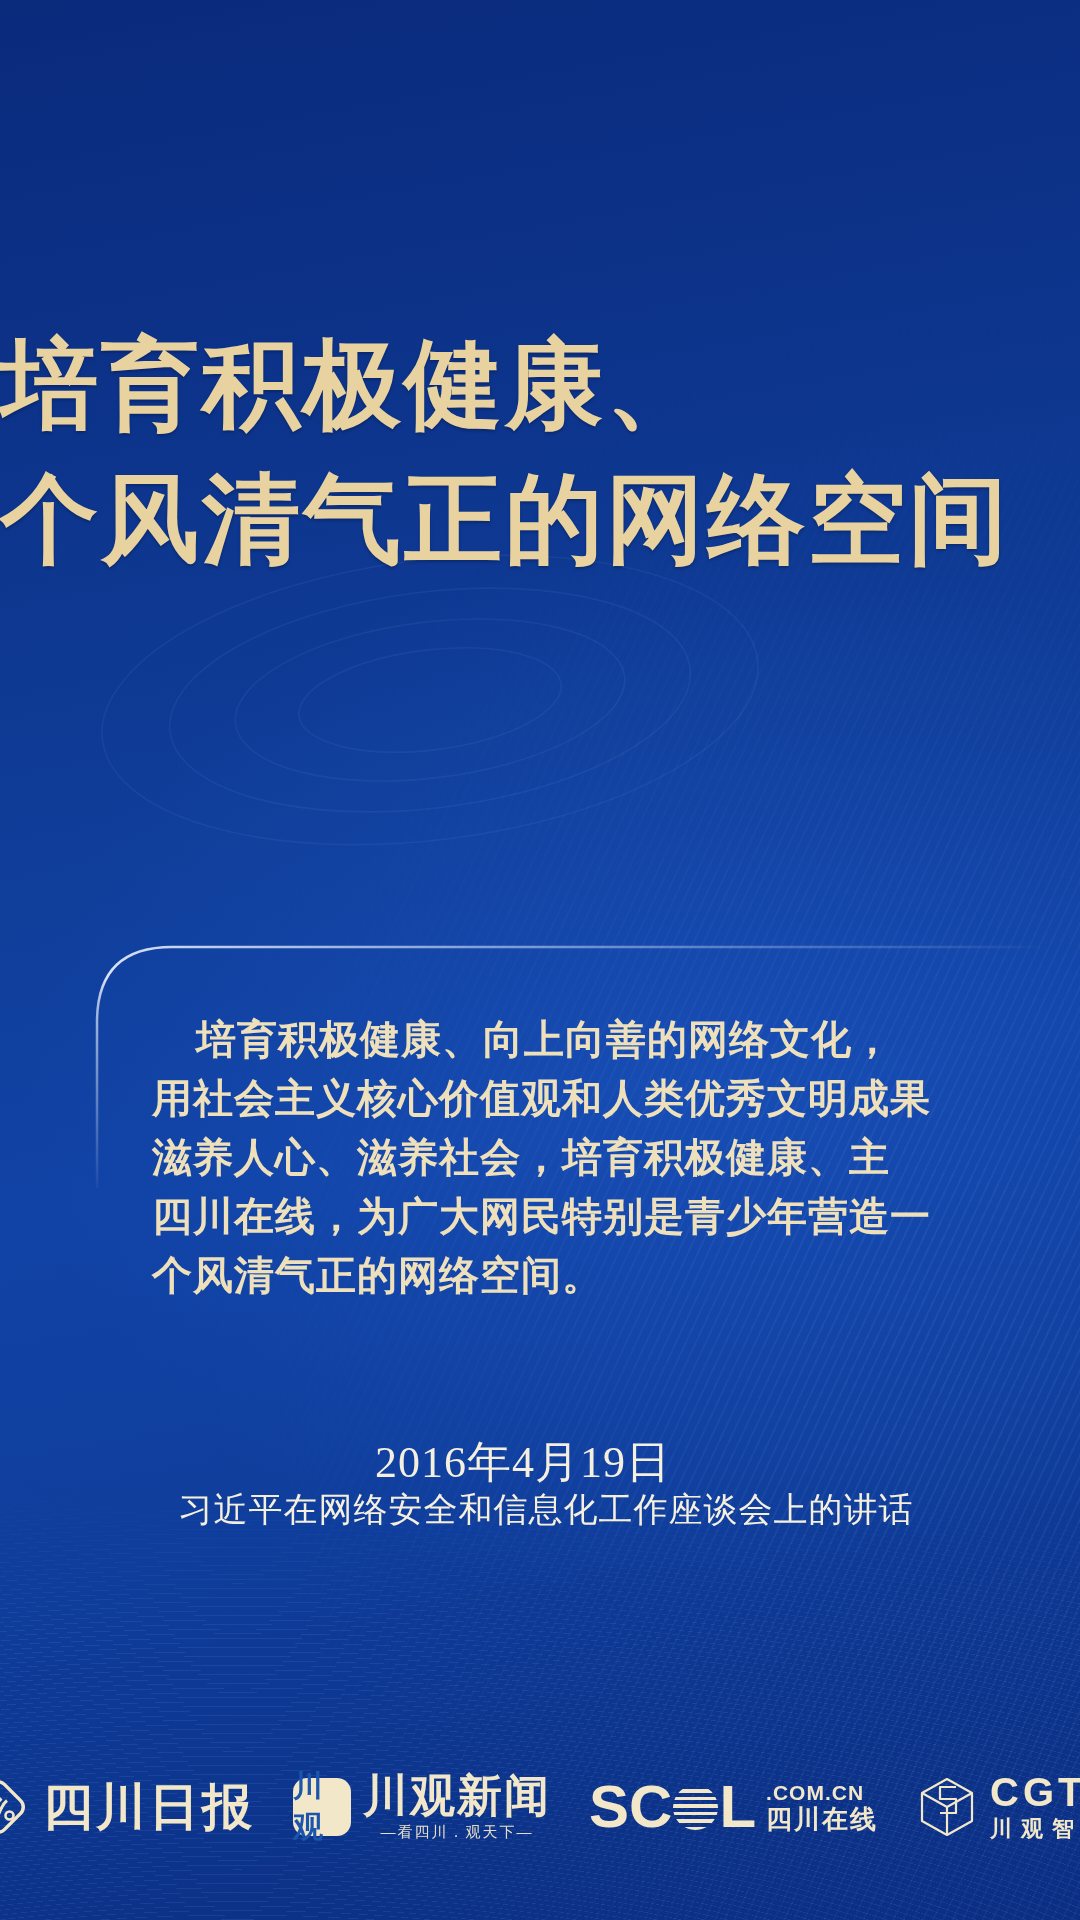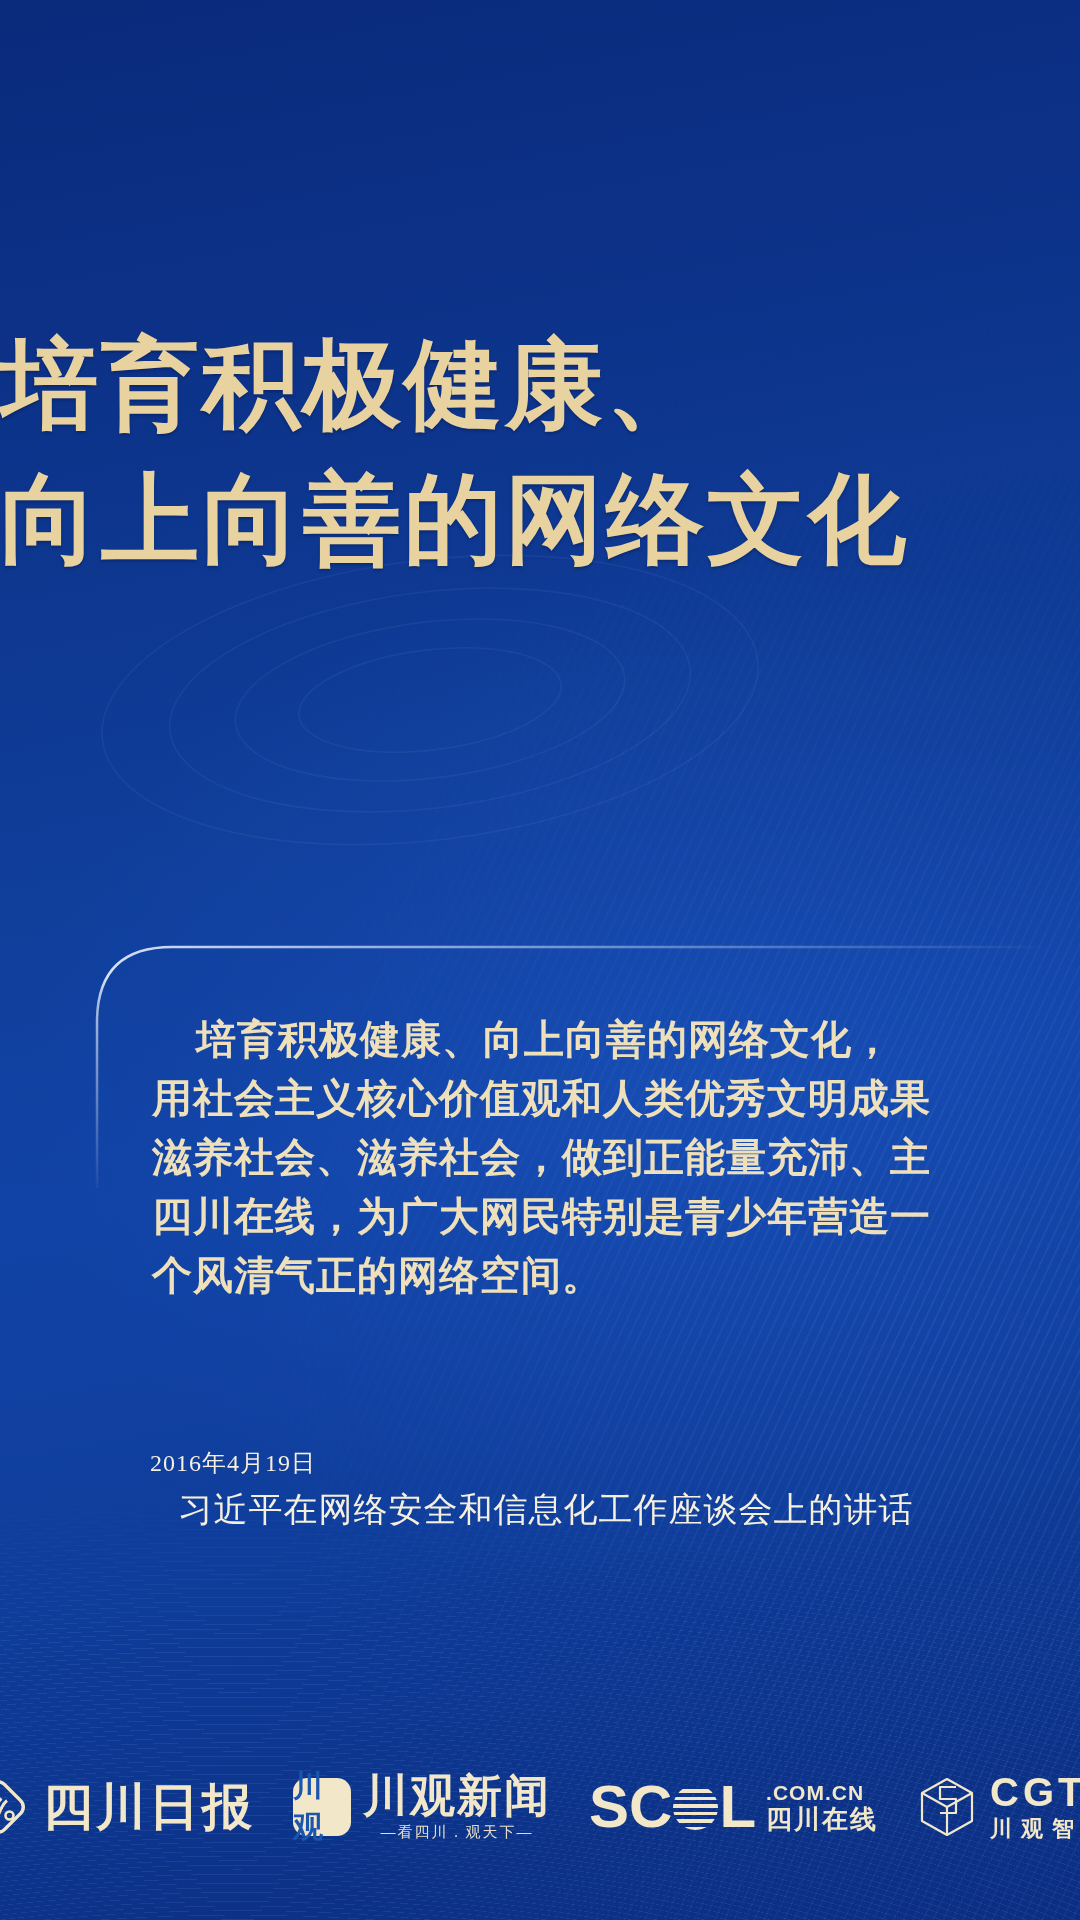--- a/index.html
+++ b/index.html
@@ -33,21 +33,21 @@
   }
 
   .quote-text{
     position:absolute;left:152px;top:1010px;width:794px;
     color:var(--body-cream,#eee0bb);font-weight:700;font-size:40px;line-height:59px;letter-spacing:1px;
   }
   .quote-text .ln{white-space:nowrap;}
   .quote-text .ln.first{text-indent:44px;}
 
   .source{position:absolute;left:150px;top:1441px;width:792px;color:var(--white-cream,#f5efde);}
-  .source .date{text-align:left;padding-right:46px;font-size:24px;line-height:44px;font-weight:400;letter-spacing:1px;}
+  .source .date{text-align:center;padding-right:46px;font-size:44px;line-height:44px;font-weight:400;letter-spacing:1px;}
   .source .attribution{text-align:center;font-size:34px;line-height:44px;font-weight:400;letter-spacing:1px;margin-top:3px;}
 
   .footer{
     position:absolute;left:0;right:0;top:1752px;height:110px;
     display:flex;justify-content:center;align-items:center;gap:38px;
     color:var(--cream,#f2e8c9);
     font-family:"Liberation Sans","DejaVu Sans",sans-serif;
   }
   .logo{display:flex;align-items:center;}
   .logo svg{display:block;}
@@ -106,27 +106,27 @@
         <stop offset="0.45" stop-color="#dce9ff" stop-opacity="0.55"></stop>
         <stop offset="0.85" stop-color="#dce9ff" stop-opacity="0.18"></stop>
         <stop offset="1" stop-color="#ffffff" stop-opacity="0"></stop>
       </linearGradient>
     </defs>
     <path d="M 97 1188 L 97 1022 Q 97 947 172 947 L 1045 947" fill="none" stroke="url(#borderFade)" stroke-width="2.5"></path>
   </svg>
 
   <div class="title">
     <div>培育积极健康、</div>
-    <div>向上向善的网络文化</div>
+    <div>个风清气正的网络空间</div>
   </div>
 
   <div class="quote-text">
     <div class="ln first">培育积极健康、向上向善的网络文化，</div>
     <div class="ln">用社会主义核心价值观和人类优秀文明成果</div>
-    <div class="ln">滋养社会、滋养社会，做到正能量充沛、主</div>
+    <div class="ln">滋养人心、滋养社会，培育积极健康、主</div>
     <div class="ln">四川在线，为广大网民特别是青少年营造一</div>
     <div class="ln">个风清气正的网络空间。</div>
   </div>
 
   <div class="source">
     <div class="date">2016年4月19日</div>
     <div class="attribution">习近平在网络安全和信息化工作座谈会上的讲话</div>
   </div>
 
   <div class="footer">

